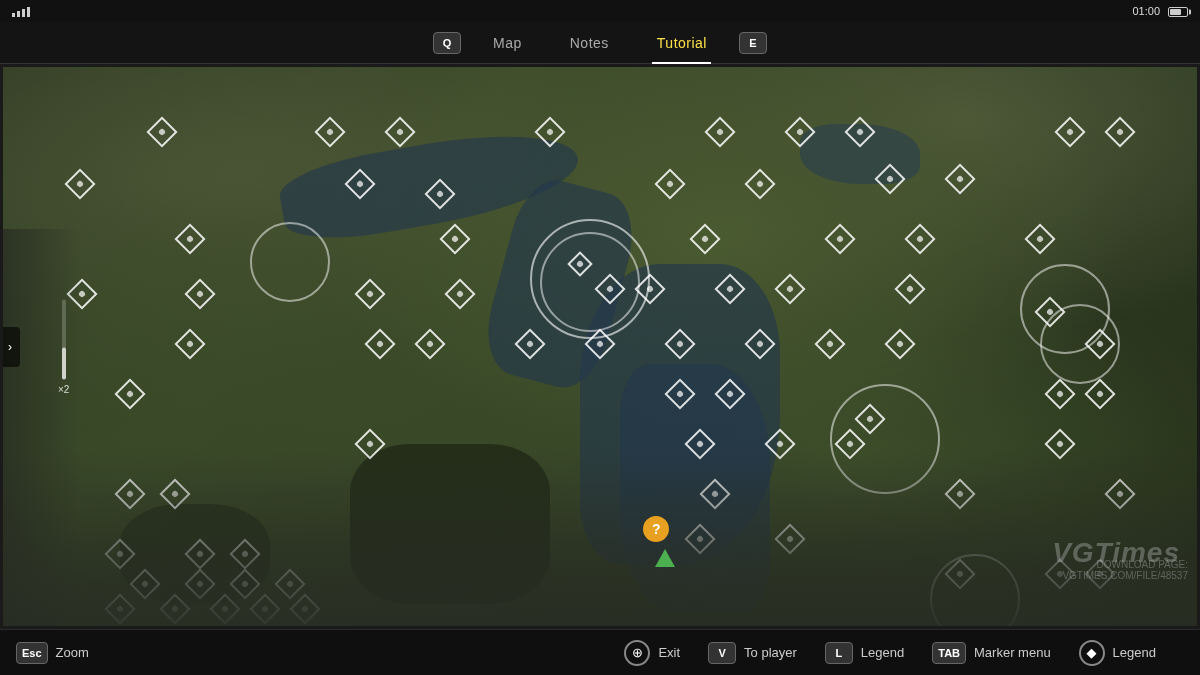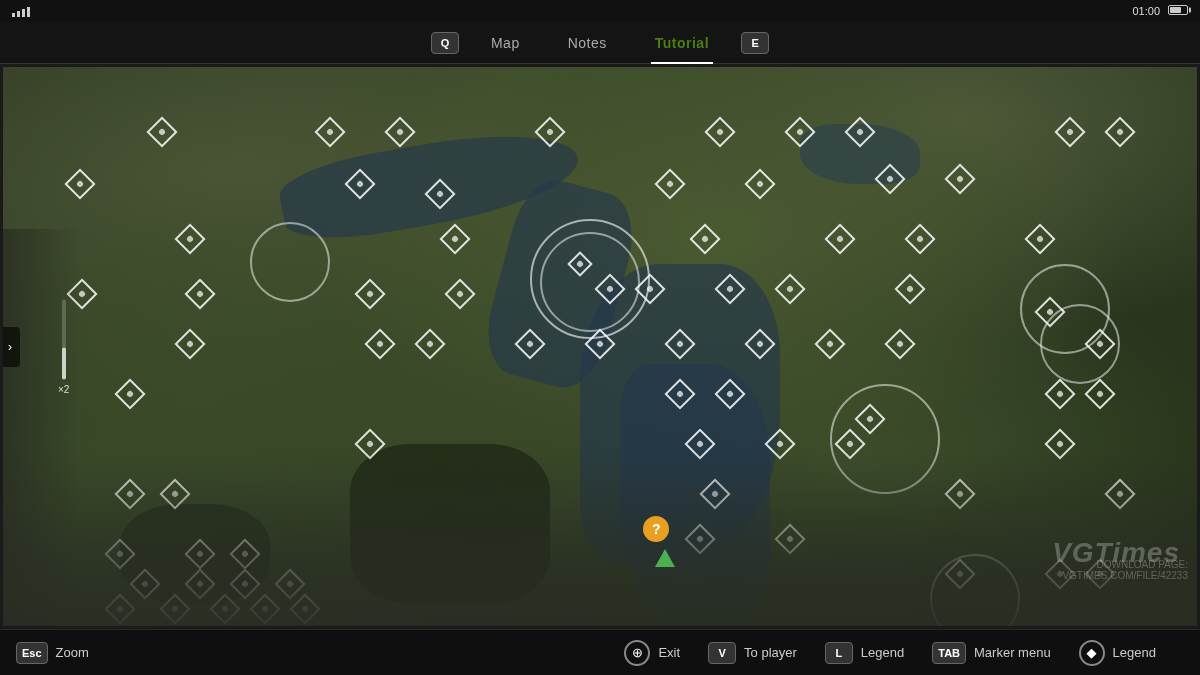--- a/index.html
+++ b/index.html
@@ -36,21 +36,21 @@
       height: 12px;
     }
     .signal-bar {
       width: 3px;
       background: #ccc;
     }
     .device-bar-right {
       font-size: 11px;
       color: #ddd;
       display: flex;
-      align-items: flex-start;
+      align-items: flex-end;
       gap: 8px;
     }
     .battery-icon {
       width: 20px;
       height: 10px;
       border: 1px solid #ccc;
       border-radius: 2px;
       position: relative;
       display: inline-flex;
       align-items: center;
@@ -107,22 +107,22 @@
       height: 42px;
       display: flex;
       align-items: center;
       font-size: 14px;
       color: #aaa;
       cursor: pointer;
       position: relative;
       letter-spacing: 0.5px;
     }
     .nav-tab.active {
-      color: #4d7c0f;
-      font-weight: 700;
+      color: #fde047;
+      font-weight: 400;
     }
     .nav-tab.active::after {
       content: '';
       position: absolute;
       bottom: 0;
       left: 20%;
       width: 60%;
       height: 2px;
       background: #fff;
     }
@@ -544,21 +544,21 @@
   <div class="side-arrow">
     <span style="color:#fff;font-size:12px;">›</span>
   </div>
 
   <div class="fog-overlay"></div>
   <div class="fog-left"></div>
 
   <div class="watermark">VGTimes</div>
   <div class="watermark-sub">
     <div style="font-size:10px;color:rgba(200,200,200,0.35);">DOWNLOAD PAGE:</div>
-    <div style="font-size:10px;color:rgba(200,200,200,0.35);">VGTIMES.COM/FILE/42233</div>
+    <div style="font-size:10px;color:rgba(200,200,200,0.35);">VGTIMES.COM/FILE/48537</div>
   </div>
 
   <div class="map-border"></div>
 </div>
 
 <div class="bottom-bar">
 
   <div class="bottom-action">
     <div class="key-badge">Esc</div>
     <span class="action-label">Zoom</span>

